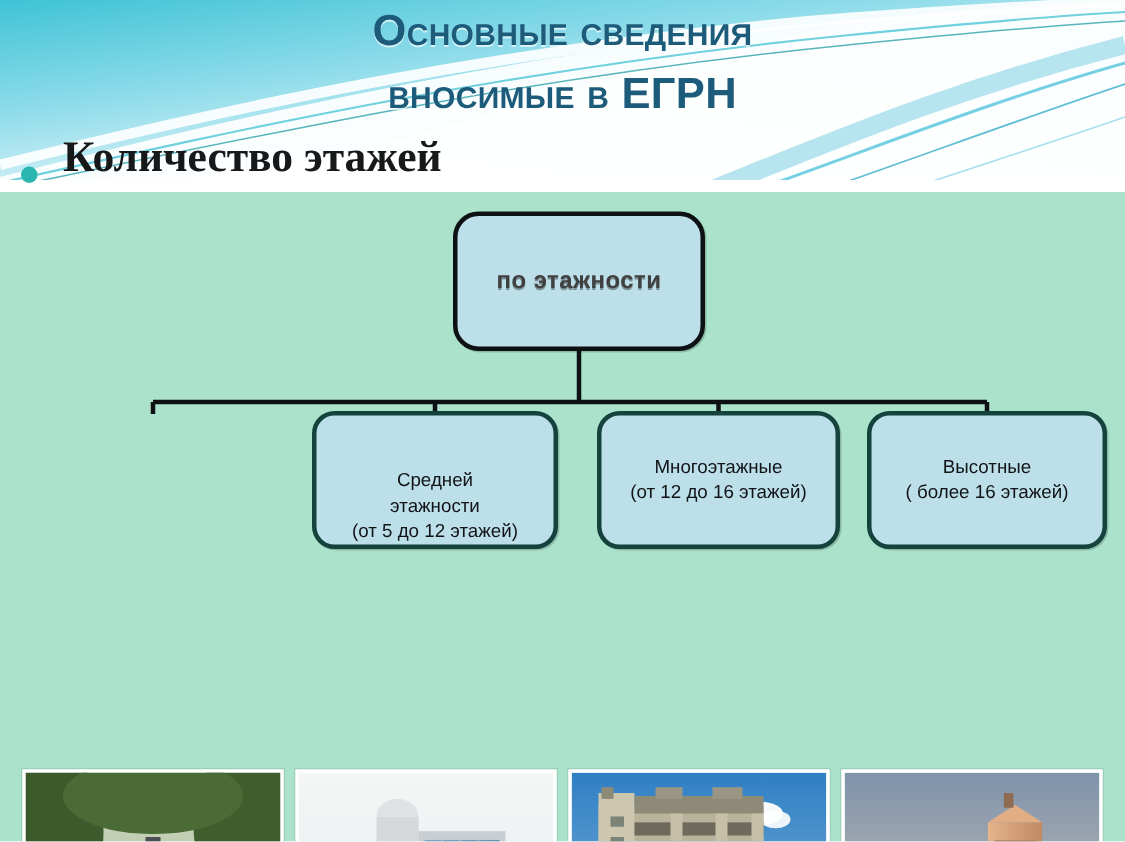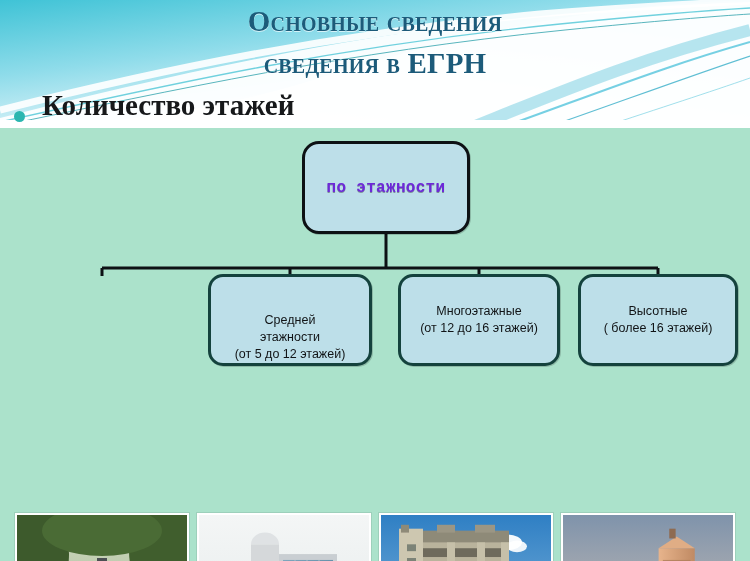--- a/index.html
+++ b/index.html
@@ -32,21 +32,21 @@
   #header-bg { position: absolute; left: 0; top: 0; width: 750px; height: 128px; }
 
   #title-block {
     position: absolute;
     left: 0; top: 2px;
     width: 750px;
     text-align: center;
     pointer-events: none;
   }
   .title-line {
-    font-family: Liberation Serif, serif;
+    font-family: Liberation Sans, sans-serif;
     font-weight: bold;
     font-size: 29px;
     line-height: 38px;
     color: #1c5b7a;
     font-variant: small-caps;
     letter-spacing: 0.2px;
     text-shadow: 0 1px 0 rgba(255,255,255,0.65);
   }
   #title-line-2 { margin-top: 4px; }
 
@@ -97,24 +97,24 @@
     text-align: center;
     box-shadow: 1px 1px 0 rgba(0,0,0,0.18);
   }
 
   #node-root {
     left: 302px; top: 13px;
     width: 168px; height: 93px;
     border-radius: 17px;
   }
   #node-root .node-label {
-    font-family: Liberation Mono, monospace;
+    font-family: Liberation Sans, sans-serif;
     font-weight: bold;
     font-size: 16px;
-    color: #6d28d9;
+    color: #404040;
     letter-spacing: 0.3px;
     text-shadow: 0 1px 0 rgba(0,0,0,0.35);
   }
 
   .leaf {
     top: 146px;
     height: 92px;
     border: 3px solid #14423d;
     border-radius: 15px;
   }
@@ -183,21 +183,21 @@
       <path d="M0,126 C175,90 345,52 565,30 C655,21 718,16 750,14" fill="none" stroke="#2fa3ac" stroke-width="1" opacity="0.8"></path>
       <path d="M470,128 C560,92 640,58 750,30" fill="none" stroke="#9fdcea" stroke-width="12" opacity="0.75"></path>
       <path d="M500,128 C590,96 665,66 750,42" fill="none" stroke="#5ec8de" stroke-width="2" opacity="0.85"></path>
       <path d="M545,128 C625,100 690,76 750,56" fill="none" stroke="#2aa8c4" stroke-width="1.2" opacity="0.75"></path>
       <path d="M600,128 C660,108 710,92 750,78" fill="none" stroke="#79d2e3" stroke-width="1" opacity="0.7"></path>
       <rect x="0" y="120" width="750" height="8" fill="#ffffff"></rect>
     </svg>
 
     <div id="title-block">
       <div class="title-line" id="title-line-1">Основные сведения</div>
-      <div class="title-line" id="title-line-2">сведения в ЕГРН</div>
+      <div class="title-line" id="title-line-2">вносимые в ЕГРН</div>
     </div>
 
     <div id="bullet-row">
       <span id="bullet-dot"></span>
       <span id="bullet-text">Количество этажей</span>
     </div>
   </div>
 
   <div id="panel">
 

